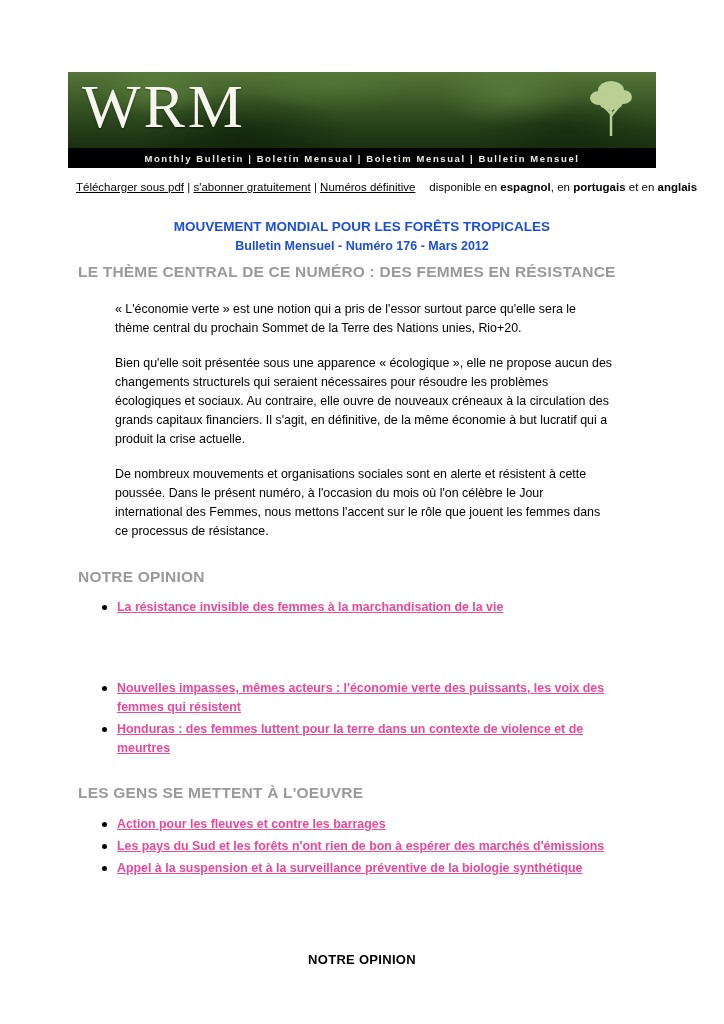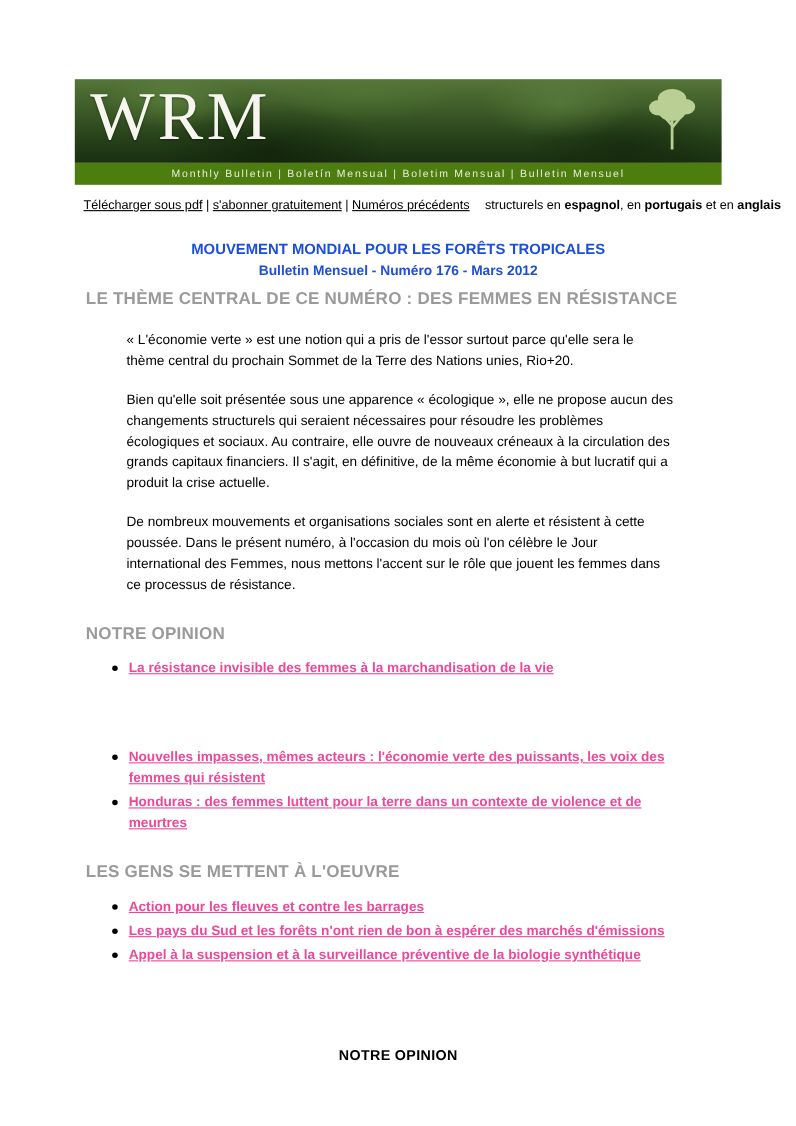--- a/index.html
+++ b/index.html
@@ -26,23 +26,23 @@
       linear-gradient(180deg, #55753a 0%, #3d5c28 35%, #27421a 70%, #1a2f10 100%);
   }
   .wrm-logo {
     position: absolute; left: 14px; top: -4px;
     font-family: "Liberation Serif", serif;
     font-size: 62px; line-height: 76px; letter-spacing: 3px;
     color: #f6f6ee; text-shadow: 0 1px 2px rgba(0,0,0,0.45);
   }
   .tree { position: absolute; right: 22px; top: 6px; }
   .banner-strip {
-    height: 20px; background: #4d7c0f;
+    height: 20px; background: #000000;
     display: flex; align-items: center; justify-content: center;
-    color: #e9efdd; font-size: 9.5px; font-weight: normal; letter-spacing: 1.6px;
+    color: #e9efdd; font-size: 9.5px; font-weight: bold; letter-spacing: 1.6px;
   }
 
   
   .nav-line { position: absolute; left: 76px; top: 181px; font-size: 11.5px; white-space: nowrap; }
   .nav-line a { color: #000; text-decoration: underline; cursor: pointer; }
   .nav-line a.lang { font-weight: bold; text-decoration: none; }
   .avail { margin-left: 14px; }
 
   
   .masthead { position: absolute; left: 0; top: 219px; width: 100%; text-align: center; color: #1d4ed8; font-weight: bold; }
@@ -91,21 +91,21 @@
         <g stroke="#b9cf93" stroke-width="2.5" fill="none">
           <path d="M23 28 L23 58"></path>
           <path d="M23 36 L14 26"></path>
           <path d="M23 38 L32 27"></path>
         </g>
       </svg>
     </div>
     <div class="banner-strip">Monthly Bulletin | Boletín Mensual | Boletim Mensual | Bulletin Mensuel</div>
   </div>
 
-  <div class="nav-line"><a>Télécharger sous pdf</a><span class="sep"> | </span><a>s'abonner gratuitement</a><span class="sep"> | </span><a>Numéros précédents</a><span class="avail"><span>structurels en </span><a class="lang">espagnol</a><span>, en </span><a class="lang">portugais</a><span> et en </span><a class="lang">anglais</a></span></div>
+  <div class="nav-line"><a>Télécharger sous pdf</a><span class="sep"> | </span><a>s'abonner gratuitement</a><span class="sep"> | </span><a>Numéros définitive</a><span class="avail"><span>disponible en </span><a class="lang">espagnol</a><span>, en </span><a class="lang">portugais</a><span> et en </span><a class="lang">anglais</a></span></div>
 
   <div class="masthead">
     <div class="title">MOUVEMENT MONDIAL POUR LES FORÊTS TROPICALES</div>
     <div class="subtitle">Bulletin Mensuel - Numéro 176 - Mars 2012</div>
   </div>
 
   <div class="h-gray h-theme">LE THÈME CENTRAL DE CE NUMÉRO : DES FEMMES EN RÉSISTANCE</div>
   <div class="paragraphs">
     <p>« L'économie verte » est une notion qui a pris de l'essor surtout parce qu'elle sera le thème central du prochain Sommet de la Terre des Nations unies, Rio+20.</p>
     <p>Bien qu'elle soit présentée sous une apparence « écologique », elle ne propose aucun des changements structurels qui seraient nécessaires pour résoudre les problèmes écologiques et sociaux. Au contraire, elle ouvre de nouveaux créneaux à la circulation des grands capitaux financiers. Il s'agit, en définitive, de la même économie à but lucratif qui a produit la crise actuelle.</p>

